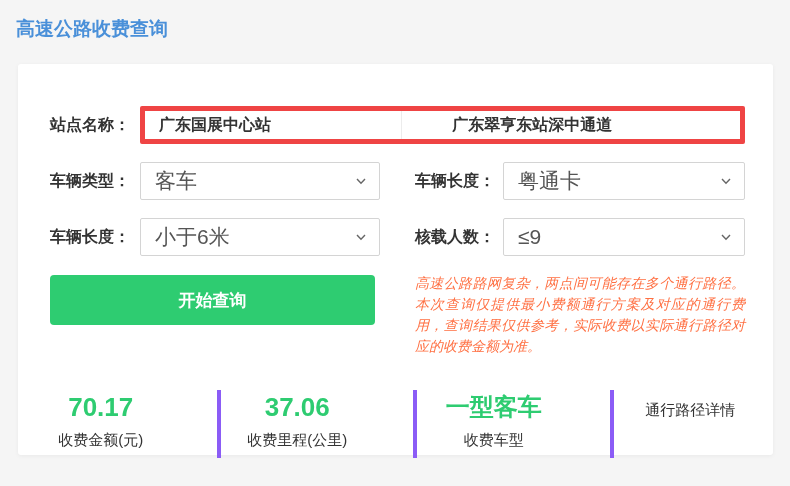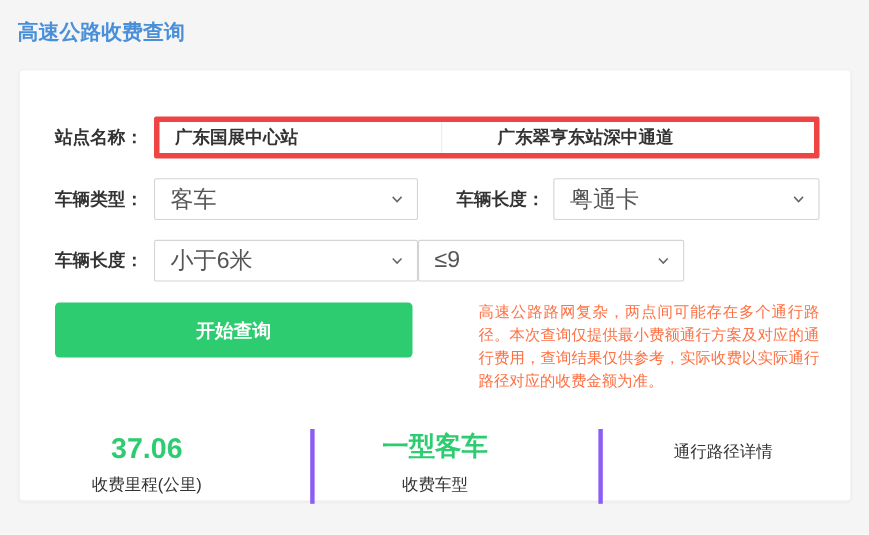--- a/index.html
+++ b/index.html
@@ -50,23 +50,24 @@
   .select-value{font-size:21px;color:#555;}
   .chevron{display:flex;align-items:center;color:#666;}
   .action-row{display:flex;align-items:flex-start;margin-top:19px;}
   .query-button{
     width:325px;height:50px;flex:0 0 325px;
     background:#2ecc71;border:none;border-radius:4px;
     color:#ffffff;font-size:17px;font-weight:bold;
     font-family:Liberation Sans, sans-serif;cursor:pointer;
   }
   .notice{
-    width:334px;margin:-2px 0 0 60px;
+    width:334px;margin:-2px 0 0 40px;
     font-size:14px;line-height:21px;color:#ff7043;
     text-align:justify;
+    font-style:italic;
   }
   .results-row{display:flex;margin-top:33px;padding:0 6px;}
   .result-col{flex:1;text-align:center;padding:2px 4px 8px;}
   .result-col + .result-col{border-left:4px solid #8b5cf6;margin-left:39px;}
   .result-value{
     color:#2ecc71;font-weight:bold;font-size:26px;line-height:30px;
   }
   .result-value.cn{font-size:24px;}
   .result-link{
     display:inline-block;color:#2ecc71;font-weight:bold;font-size:24px;
@@ -117,39 +118,44 @@
       <div class="form-row">
         <span class="field-label">车辆长度：</span>
         <div class="select left">
           <span class="select-value">小于6米</span>
           <span class="chevron">
             <svg width="12" height="12" viewBox="0 0 12 12">
                 <path d="M2 4 L6 8.2 L10 4" stroke="#666" stroke-width="1.4" fill="none"></path>
               </svg>
           </span>
         </div>
+        <span class="field-label right">核载人数：</span>
         <div class="select right">
           <span class="select-value">≤9</span>
           <span class="chevron">
             <svg width="12" height="12" viewBox="0 0 12 12">
                 <path d="M2 4 L6 8.2 L10 4" stroke="#666" stroke-width="1.4" fill="none"></path>
               </svg>
           </span>
         </div>
       </div>
 
       <div class="action-row">
         <button class="query-button">开始查询</button>
         <p class="notice">高速公路路网复杂，两点间可能存在多个通行路径。本次查询仅提供最小费额通行方案及对应的通行费用，查询结果仅供参考，实际收费以实际通行路径对应的收费金额为准。</p>
       </div>
 
     </div>
 
     <div class="results-row">
       <div class="result-col">
+        <div class="result-value">70.17</div>
+        <div class="result-label">收费金额(元)</div>
+      </div>
+      <div class="result-col">
         <div class="result-value">37.06</div>
         <div class="result-label">收费里程(公里)</div>
       </div>
       <div class="result-col">
         <div class="result-value cn">一型客车</div>
         <div class="result-label">收费车型</div>
       </div>
       <div class="result-col">
         <div class="result-label">通行路径详情</div>
       </div>

